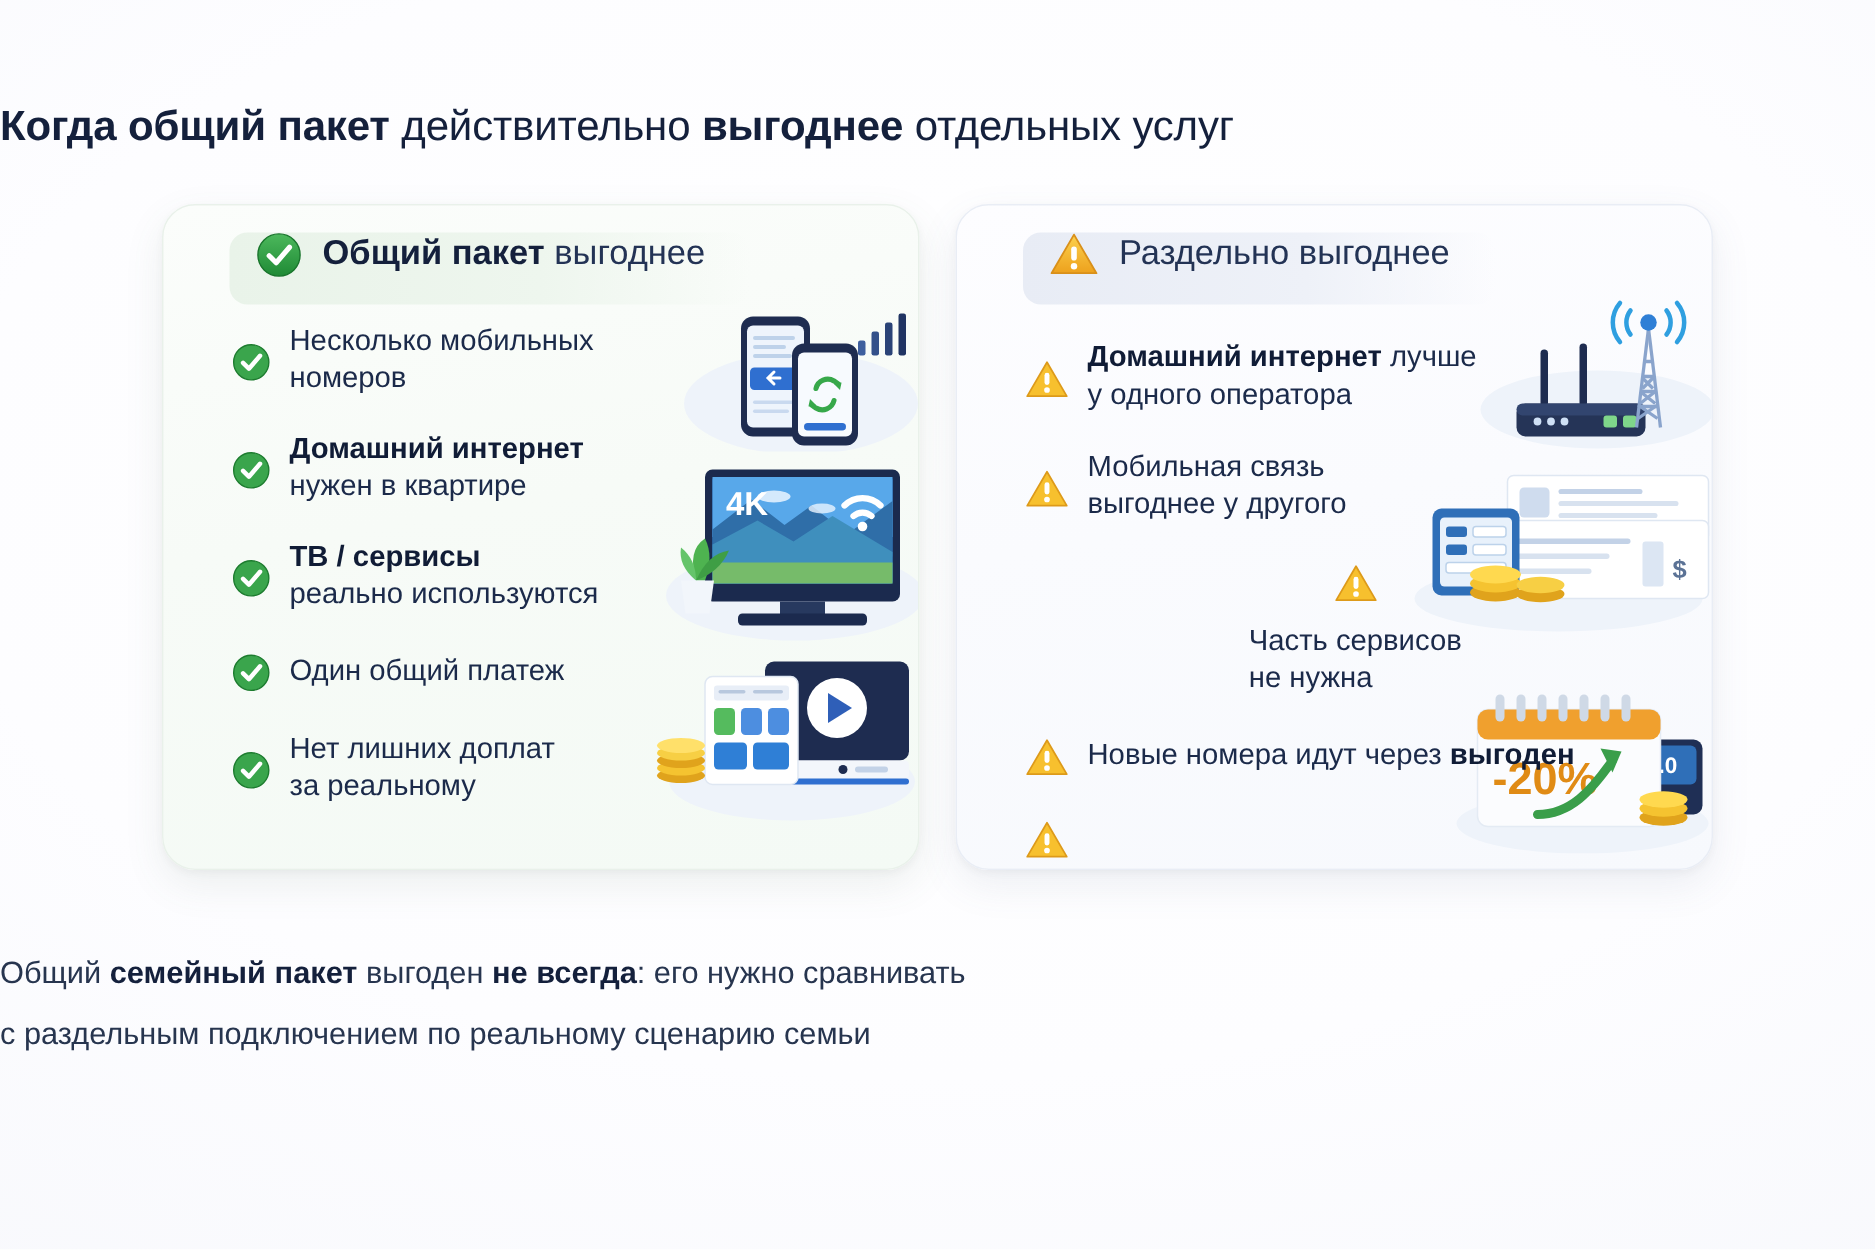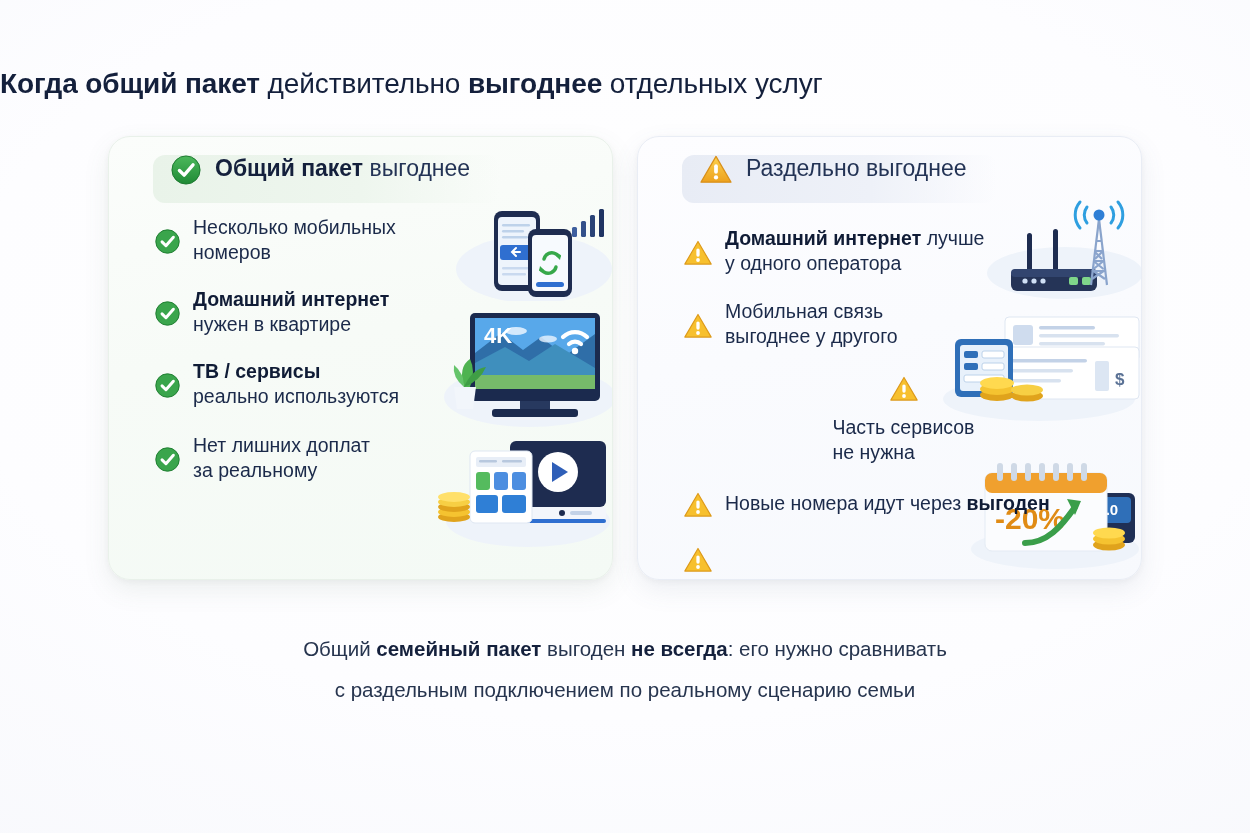--- a/index.html
+++ b/index.html
@@ -106,21 +106,21 @@
   .il-phones{right:-4px;top:60px;width:170px;height:104px;}
   .il-tv{right:-8px;top:164px;width:190px;height:128px;}
   .il-media{right:-4px;top:292px;width:180px;height:120px;}
   .il-router{right:-6px;top:56px;width:166px;height:108px;}
   .il-docs{right:-6px;top:176px;width:216px;height:110px;}
   .il-cal{right:-6px;top:320px;width:180px;height:112px;}
 
   
   .footer{
     position:absolute;left:0;right:0;top:628px;
-    text-align:center;
+    text-align:left;
     font-size:20.5px;line-height:41px;
     color:#27354f;
   }
   .footer b{font-weight:700;color:#14203c;}
   .footer span{font-weight:400;}
 </style>
 </head>
 <body>
 
 <div class="page">
@@ -254,20 +254,30 @@
             <circle cx="16" cy="16" r="15" fill="#3aa54c"></circle>
               <circle cx="16" cy="16" r="15" fill="none" stroke="#1d7c2f" stroke-width="1.2"></circle>
             <path d="M9 16.5 L14 21.5 L23.5 10.5" fill="none" stroke="#fff" stroke-width="3.8" stroke-linecap="round" stroke-linejoin="round"></path>
           </svg>
           <div class="itxt">
             <b>ТВ / сервисы</b><br>
             <span>реально используются</span>
           </div>
         </div>
 
+        <div class="item">
+          <svg class="ico check-sm" viewBox="0 0 32 32">
+            <circle cx="16" cy="16" r="15" fill="#3aa54c"></circle>
+              <circle cx="16" cy="16" r="15" fill="none" stroke="#1d7c2f" stroke-width="1.2"></circle>
+            <path d="M9 16.5 L14 21.5 L23.5 10.5" fill="none" stroke="#fff" stroke-width="3.8" stroke-linecap="round" stroke-linejoin="round"></path>
+          </svg>
+          <div class="itxt">
+            <span>Один общий платеж</span>
+          </div>
+        </div>
 
         <div class="item">
           <svg class="ico check-sm" viewBox="0 0 32 32">
             <circle cx="16" cy="16" r="15" fill="#3aa54c"></circle>
               <circle cx="16" cy="16" r="15" fill="none" stroke="#1d7c2f" stroke-width="1.2"></circle>
             <path d="M9 16.5 L14 21.5 L23.5 10.5" fill="none" stroke="#fff" stroke-width="3.8" stroke-linecap="round" stroke-linejoin="round"></path>
           </svg>
           <div class="itxt">
             <span>Нет лишних доплат</span><br>
             <span>за реальному</span>

